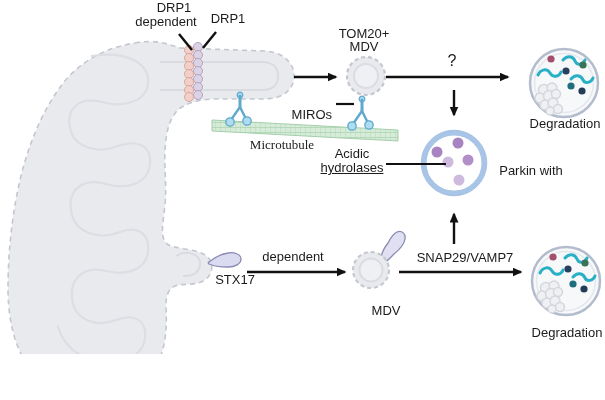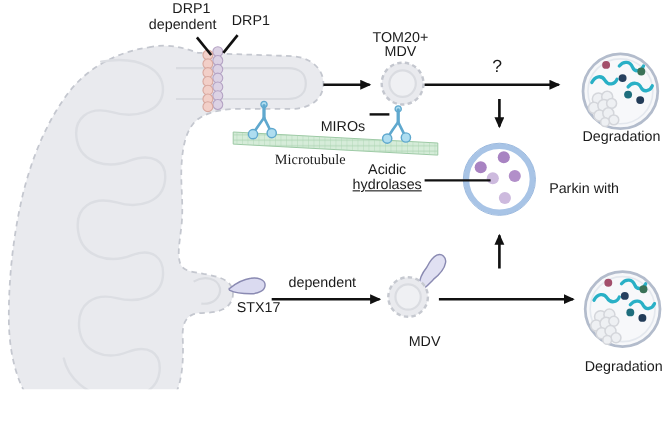--- a/index.html
+++ b/index.html
@@ -151,14 +151,15 @@
 <div class="lbl qm" style="left:452px;top:53px;">?</div>
 <div class="lbl ra" style="left:270px;top:108px;width:62px;">MIROs</div>
 <div class="lbl" style="left:282px;top:138px;font-family:Liberation Serif, serif;">Microtubule</div>
 <div class="lbl" style="left:352px;top:147px;">Acidic</div>
 <div class="lbl" style="left:352px;top:161px;text-decoration:underline;">hydrolases</div>
 <div class="lbl" style="left:531px;top:164px;">Parkin with</div>
 <div class="lbl" style="left:565px;top:117px;">Degradation</div>
 <div class="lbl" style="left:293px;top:250px;">dependent</div>
 <div class="lbl" style="left:235px;top:273px;">STX17</div>
 <div class="lbl" style="left:386px;top:304px;">MDV</div>
+<div class="lbl" style="left:465px;top:251px;">SNAP29/VAMP7</div>
 <div class="lbl" style="left:567px;top:326px;">Degradation</div>
 </div>
 
 </body></html>

